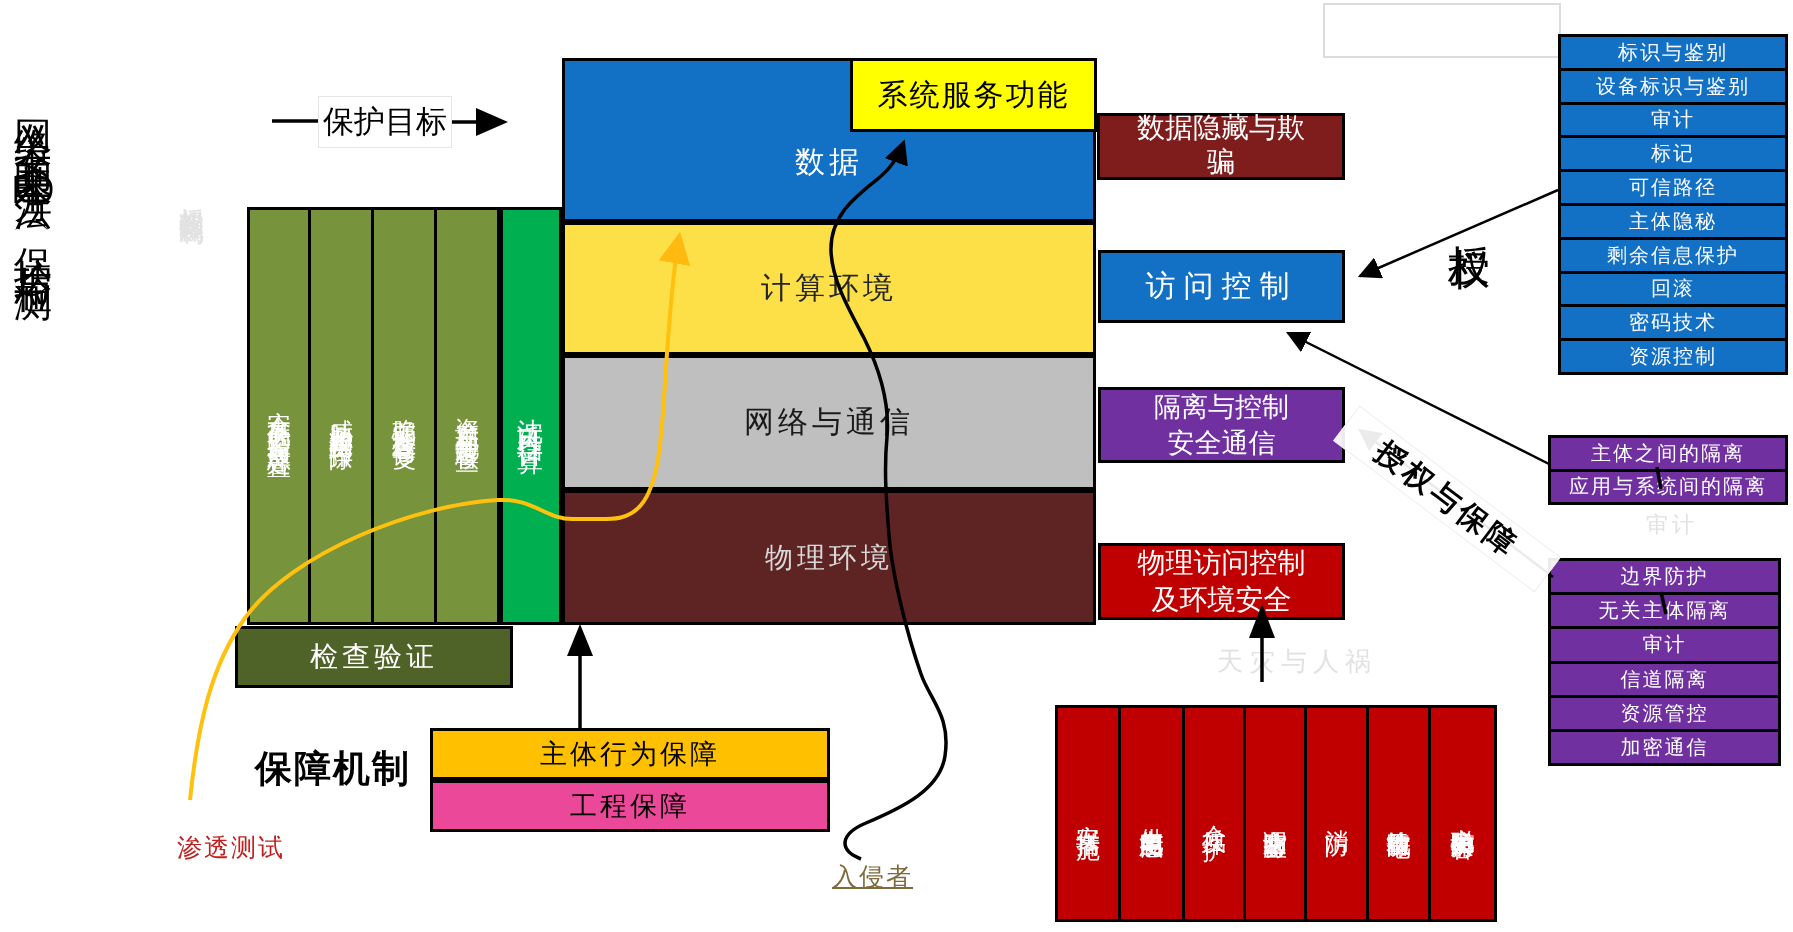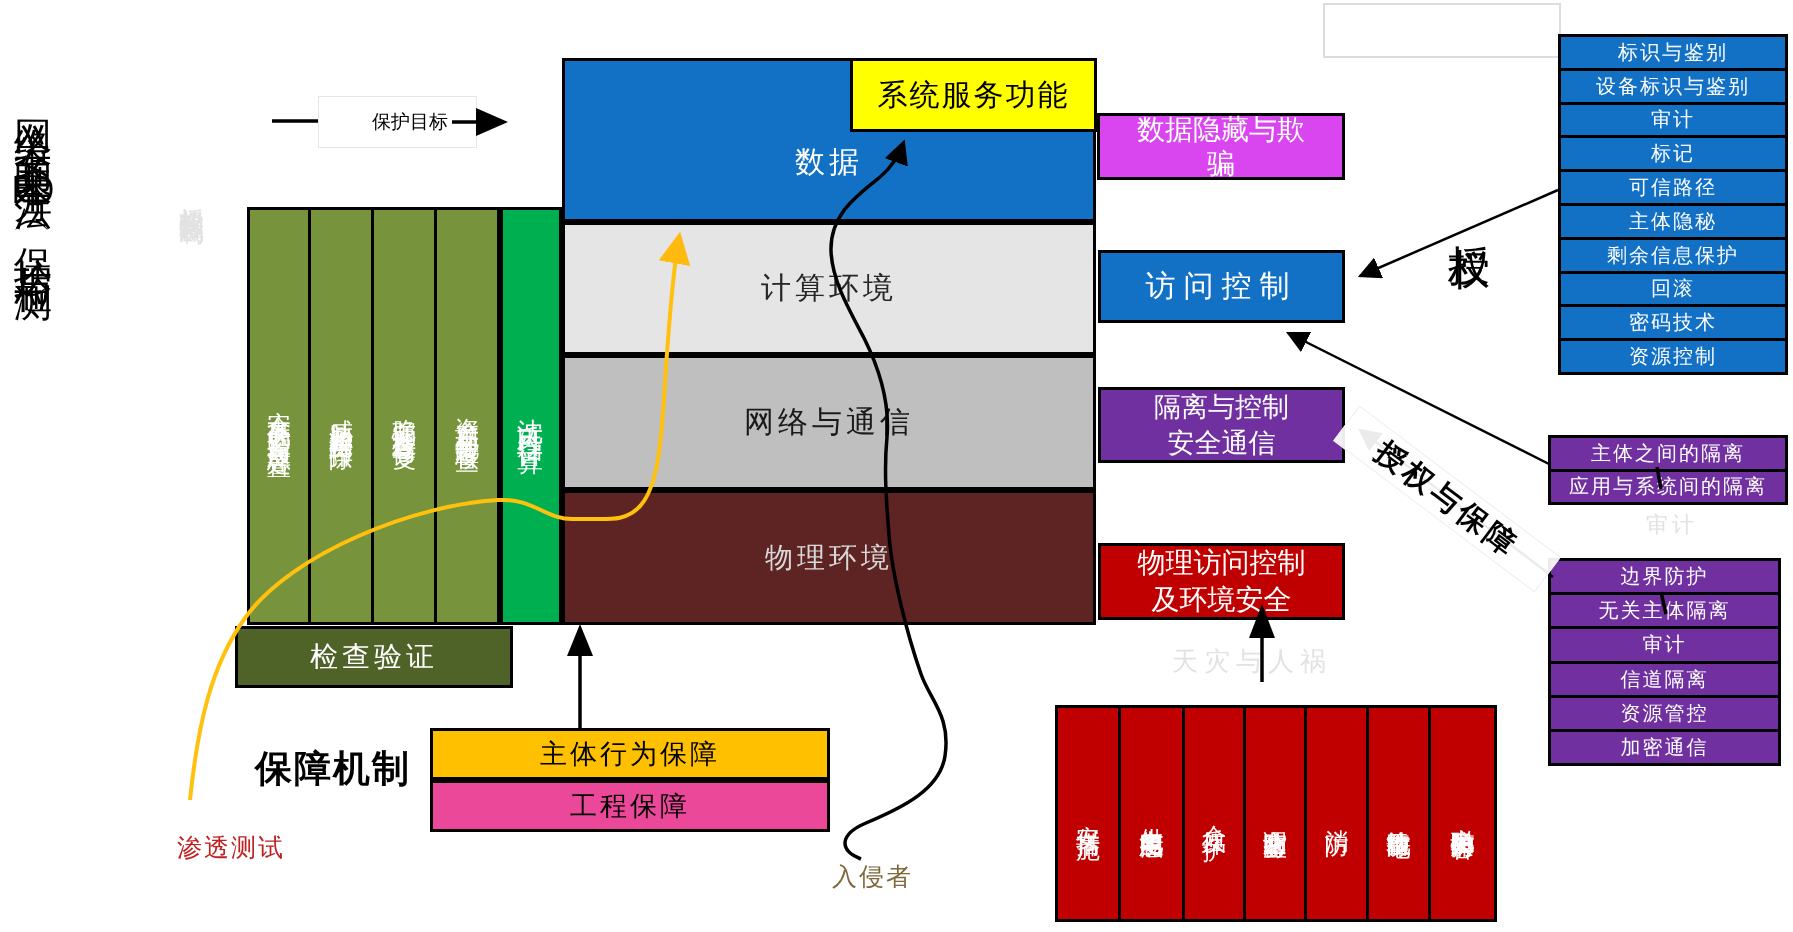--- a/index.html
+++ b/index.html
@@ -13,29 +13,29 @@
   .vtext{writing-mode:vertical-rl;text-orientation:upright;}
   .pre{white-space:pre-line;}
   
   .title{writing-mode:vertical-rl;font-size:38px;font-weight:500;letter-spacing:9px;line-height:1;}
   .title .pd{text-combine-upright:all;}
   
   .olive{background:#77933C;}
   .dark-olive{background:#4F6228;}
   .bgreen{background:#00B050;}
   .blue{background:#1271C5;}
-  .lgreen{background:#e5e5e5;}
+  .lgreen{background:#fde047;}
   .gray{background:#BFBFBF;}
   .maroon{background:#5E2423;}
   .yellow{background:#FFFF00;}
   .orange{background:#FFC000;}
   .cyan{background:#ec4899;}
   .red{background:#C00000;margin-top:23px;}
   .purple{background:#7030A0;}
-  .blackbg{background:#d946ef;}
+  .blackbg{background:#7f1d1d;font-family:Liberation Mono, monospace;}
   .white-t{color:#fff;}
   
   .vlist{position:absolute;display:flex;flex-direction:column;box-sizing:border-box;}
   .vlist .row{flex:1;border:3px solid #000;box-sizing:border-box;display:flex;
               align-items:center;justify-content:center;color:#fff;font-size:20px;
               letter-spacing:2px;}
   .vlist .row + .row{margin-top:-3px;}
   
   .colgrp{position:absolute;display:flex;box-sizing:border-box;}
   .colgrp .col{border:3px solid #000;box-sizing:border-box;display:flex;align-items:center;
@@ -48,26 +48,26 @@
 </head>
 <body>
 
 <div id="stage">
 
   <div class="abs title" style="left:14px;top:90px;height:790px;">
     <span>网络安全的基本方法</span><span class="pd">PD</span><span>（保护与检测）</span>
   </div>
 
   <div class="abs vtext wm" style="left:176px;top:188px;font-size:25px;letter-spacing:2px;">授权的保障机制</div>
-  <div class="abs wm" style="left:1172px;top:644px;font-size:26px;letter-spacing:6px;">天灾与人祸</div>
+  <div class="abs wm" style="left:1217px;top:644px;font-size:26px;letter-spacing:6px;">天灾与人祸</div>
   <div class="abs wm" style="left:1646px;top:510px;font-size:22px;letter-spacing:4px;">审计</div>
 
   <div class="abs" style="left:1323px;top:3px;width:234px;height:51px;border:2px solid #DCDCDC;"></div>
 
-  <div class="abs" style="left:318px;top:96px;width:132px;height:50px;border:1px solid #E6E6E6;display:flex;align-items:center;justify-content:center;font-size:19px;padding-left:25px;">保护目标</div>
+  <div class="abs" style="left:318px;top:96px;width:132px;height:50px;border:1px solid #E6E6E6;display:flex;align-items:center;justify-content:center;font-size:31px;">保护目标</div>
 
   <div class="colgrp" style="left:247px;top:207px;height:418px;">
     <div class="col olive" style="width:64px;">
         <span style="font-size:24px;">安全事件的监控与应急处置</span>
       </div>
     <div class="col olive" style="width:66px;">
         <span style="font-size:24px;">威胁源检测与排除</span>
       </div>
     <div class="col olive" style="width:66px;">
         <span style="font-size:24px;">脆弱性检查与修复</span>
@@ -96,21 +96,21 @@
   <div class="box purple white-t pre" style="left:1098px;top:387px;width:247px;height:76px;font-size:27px;line-height:1.35;">隔离与控制
 安全通信</div>
   <div class="box red white-t pre" style="left:1098px;top:520px;width:247px;height:77px;font-size:28px;line-height:1.3;">物理访问控制
 及环境安全</div>
 
   <div class="box orange" style="left:430px;top:728px;width:400px;height:52px;font-size:27px;letter-spacing:3px;">主体行为保障</div>
   <div class="box cyan" style="left:430px;top:780px;width:400px;height:52px;font-size:27px;letter-spacing:3px;">工程保障</div>
 
   <div class="abs" style="left:255px;top:744px;font-size:37px;font-weight:700;letter-spacing:2px;">保障机制</div>
   <div class="abs" style="left:177px;top:831px;font-size:25px;color:#C02020;letter-spacing:2px;">渗透测试</div>
-  <div class="abs" style="left:832px;top:860px;font-size:25px;color:#7F6A3C;letter-spacing:2px;">入侵者</div>
+  <div class="abs" style="left:832px;top:860px;font-size:25px;color:#7F6A3C;letter-spacing:2px;text-decoration:underline;">入侵者</div>
   <div class="abs vtext" style="left:1441px;top:212px;font-size:42px;font-weight:500;letter-spacing:4px;background:#fff;">授权</div>
 
   <div class="vlist" style="left:1558px;top:34px;width:230px;height:341px;">
     <div class="row blue">标识与鉴别</div>
     <div class="row blue">设备标识与鉴别</div>
     <div class="row blue">审计</div>
     <div class="row blue">标记</div>
     <div class="row blue">可信路径</div>
     <div class="row blue">主体隐秘</div>
     <div class="row blue">剩余信息保护</div>

